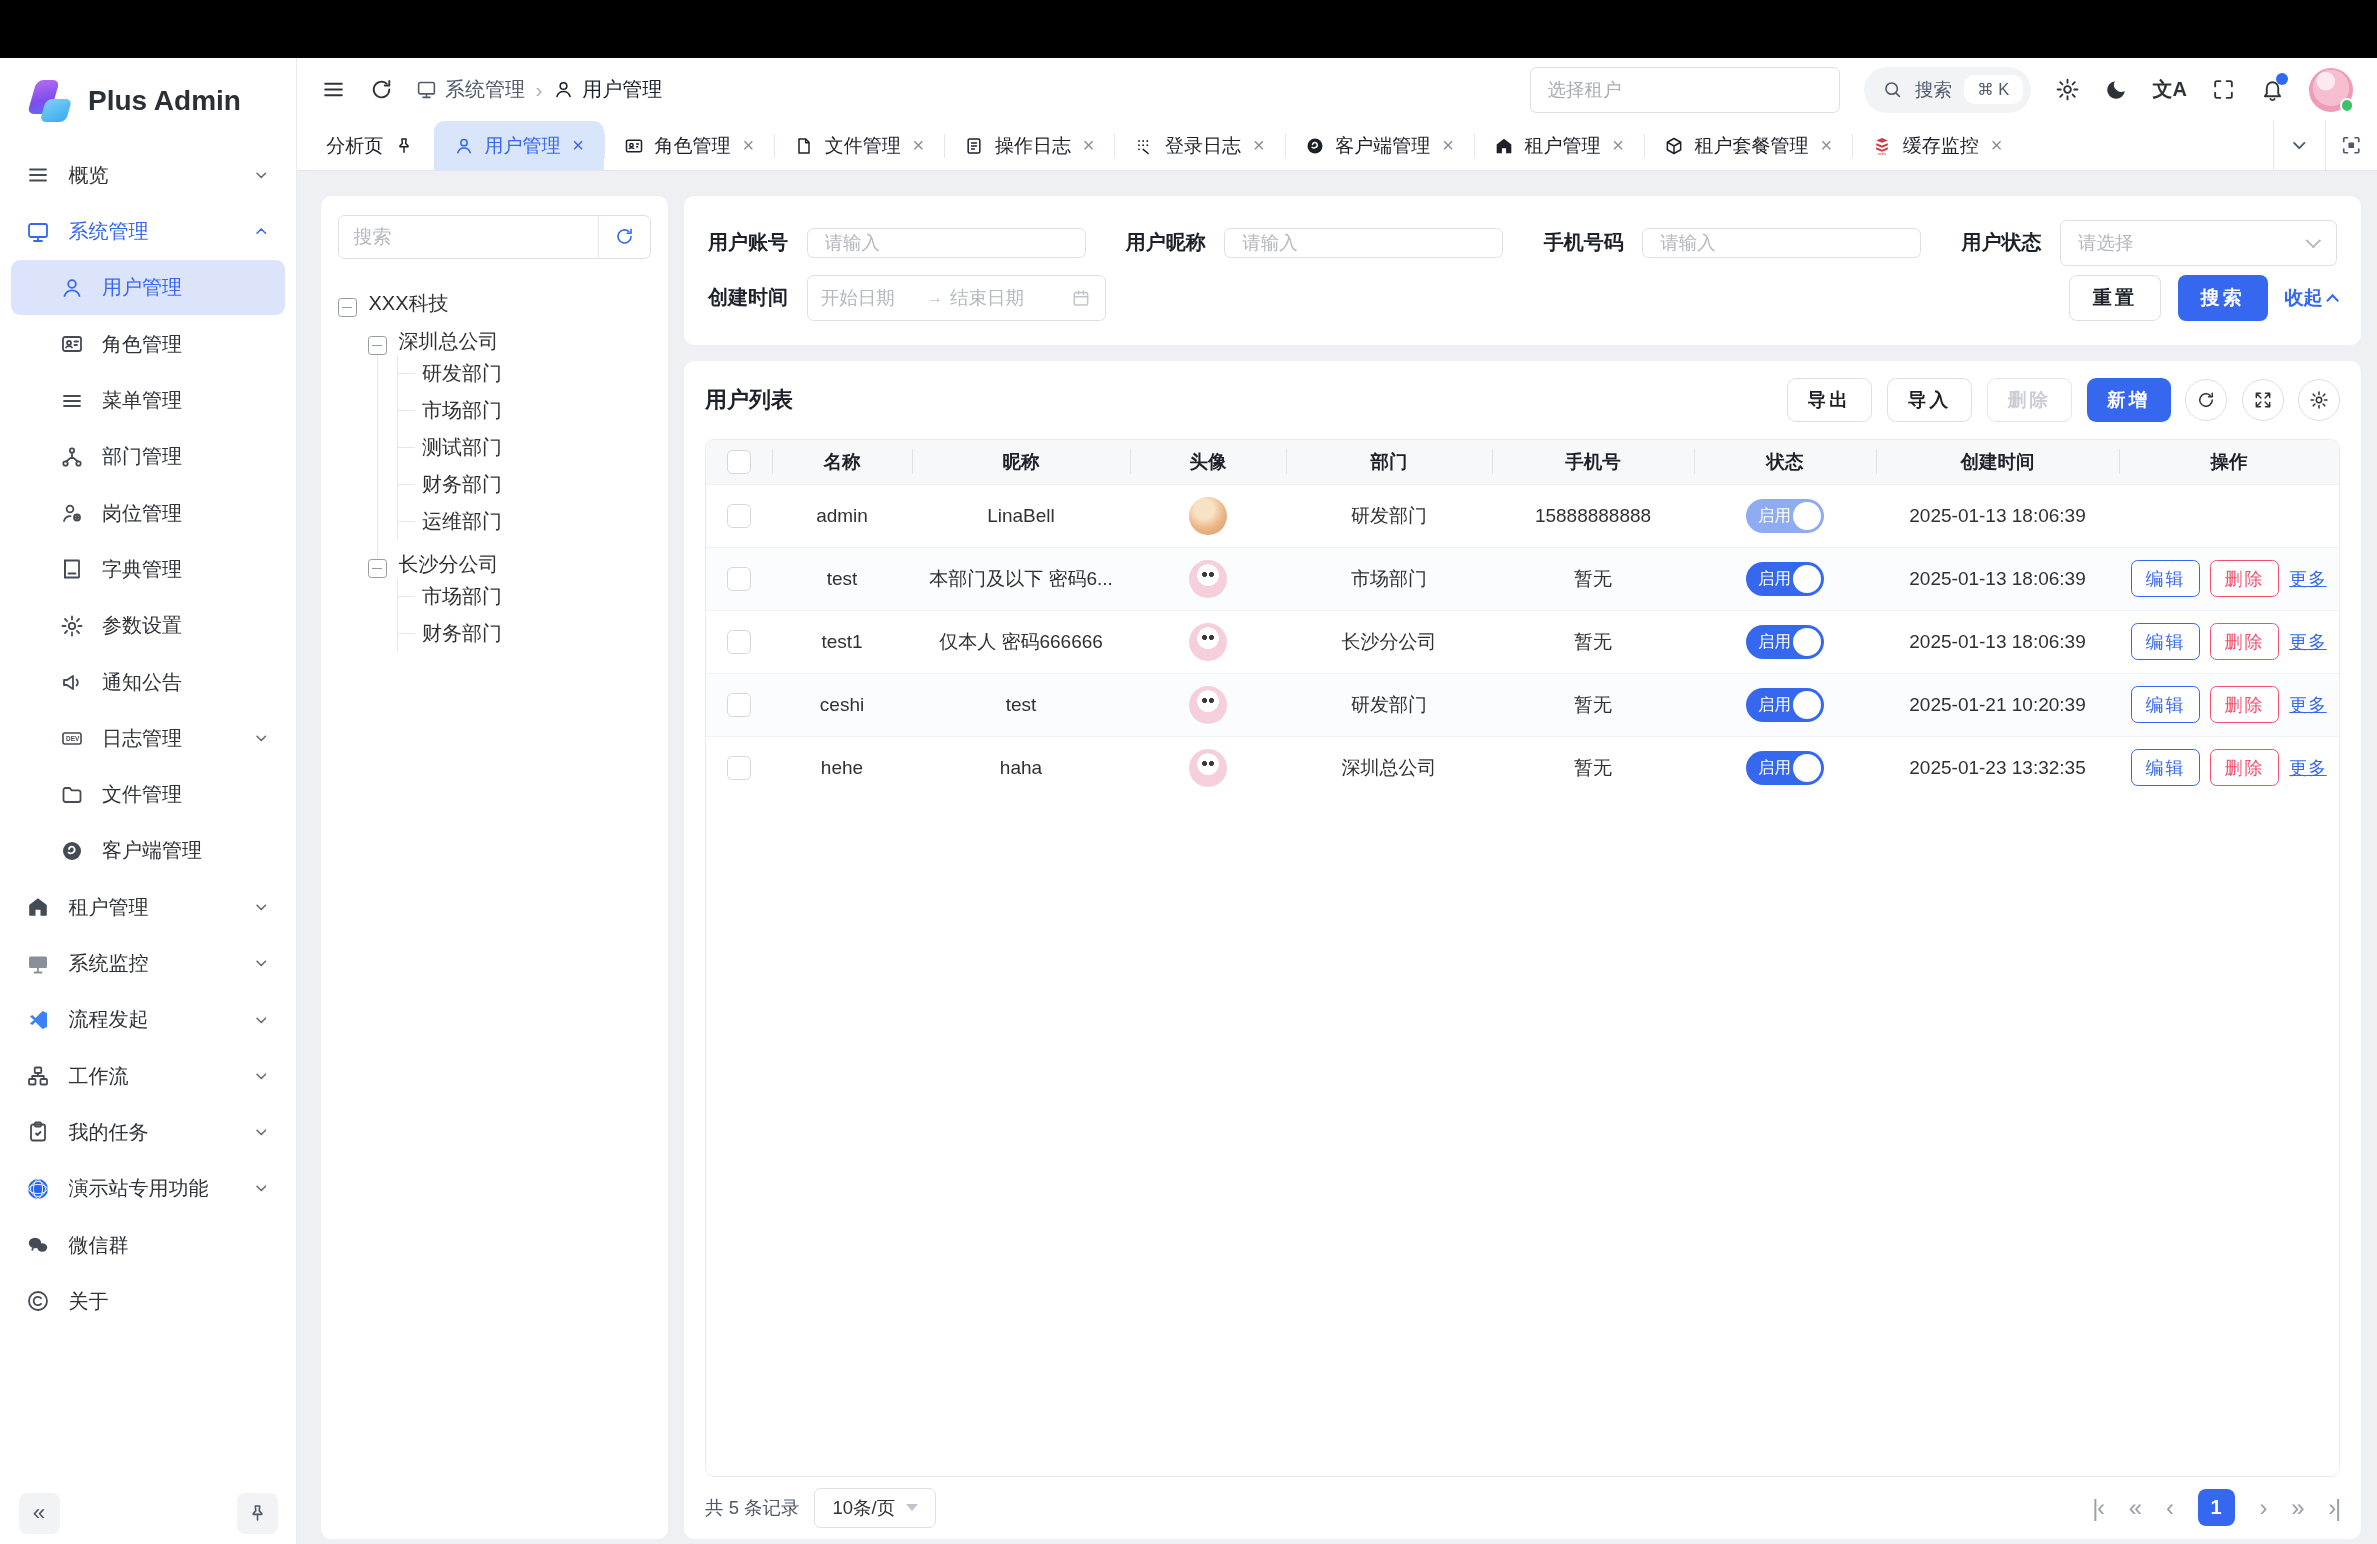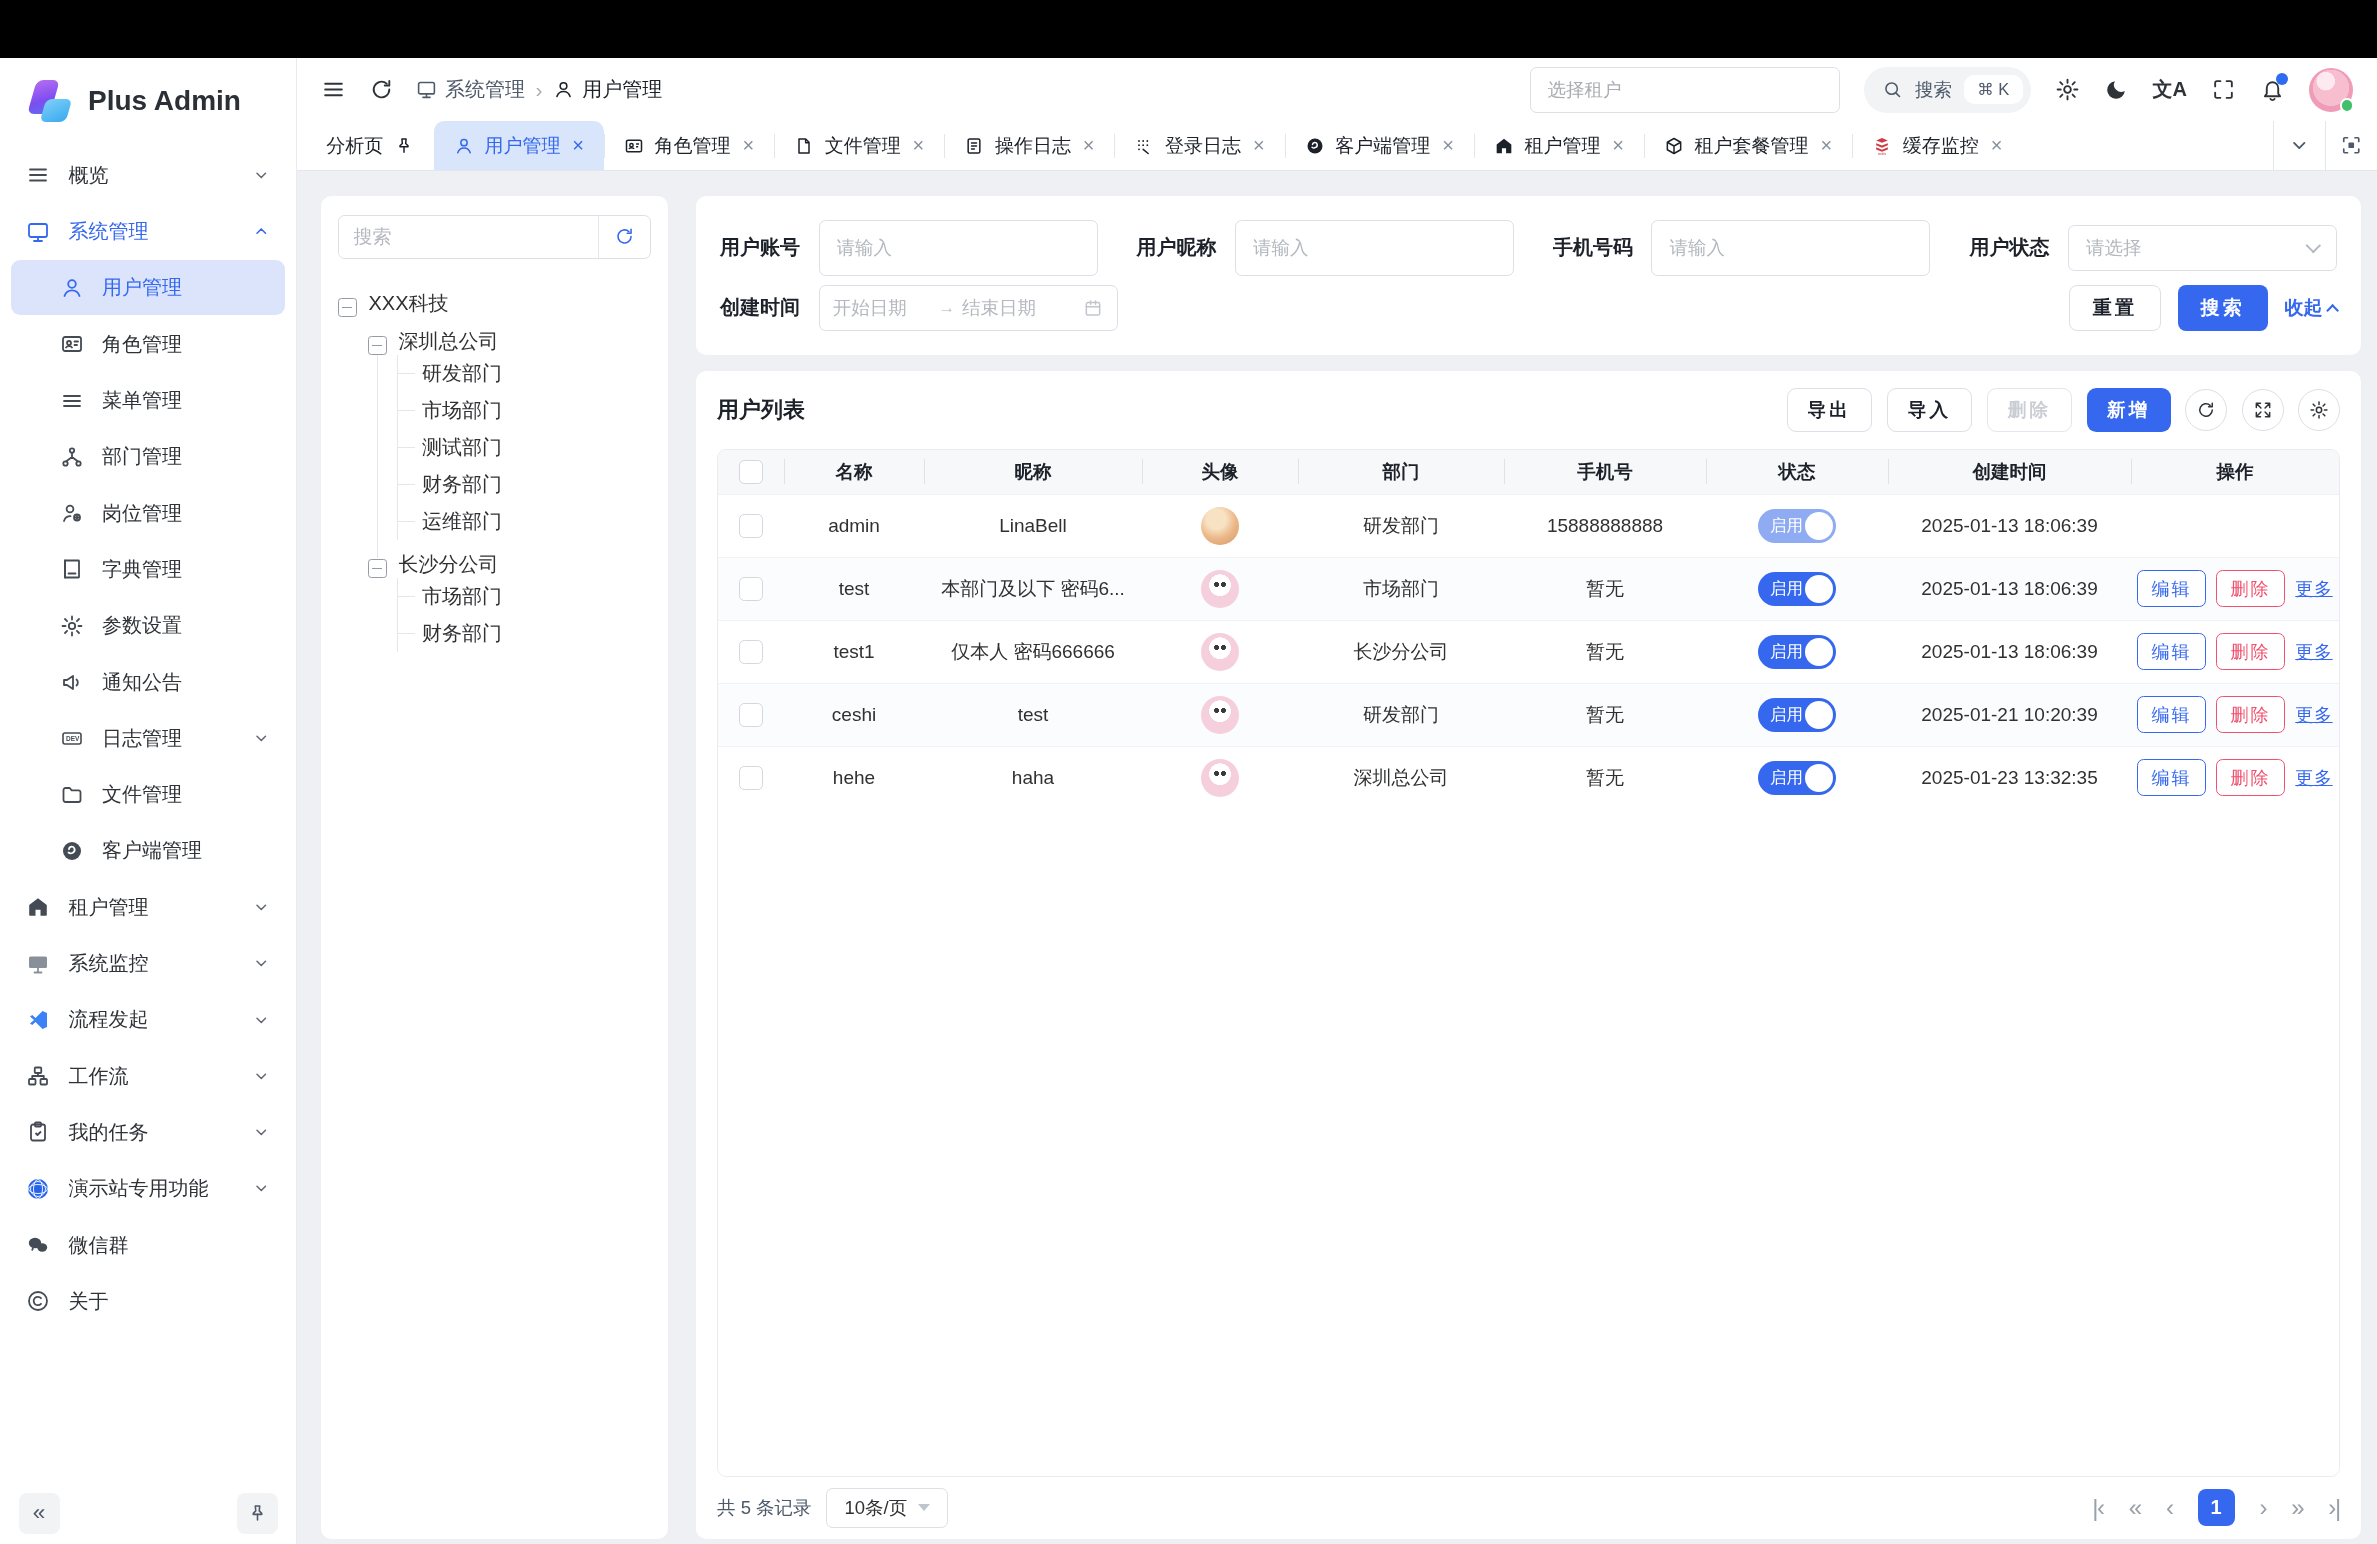--- a/index.html
+++ b/index.html
@@ -94,27 +94,27 @@
   .tnode { display:flex; align-items:flex-end; gap:12px; height:38px; cursor:pointer; }
   .texp { width:18.5px; height:18.5px; border:1.3px solid #979ca4; border-radius:3.3px; position:relative; flex:0 0 18.5px; }
   .texp::after { content:""; position:absolute; left:3.3px; right:3.3px; top:50%; height:1.3px; margin-top:-0.7px; background:#979ca4; }
   .branch-wrap { margin-left:30px; position:relative; }
   .branch-wrap::before { content:""; position:absolute; left:8.6px; top:38px; width:1.3px; height:203px; background:#e3e6ea; }
   .leaves { list-style:none; margin-left:29px; border-left:1.3px solid #e3e6ea; }
   .leaves li { height:37px; display:flex; align-items:center; padding-left:24px; position:relative; cursor:pointer; }
   .leaves li::before { content:""; position:absolute; left:0; top:50%; width:17px; height:1.3px; background:#e3e6ea; }
 
   
-  .main-col { flex:1; display:flex; flex-direction:column; gap:16px; min-width:0;margin-left:12px; }
+  .main-col { flex:1; display:flex; flex-direction:column; gap:16px; min-width:0; }
 
   
   .filter-card { background:#fff; border-radius:10.6px; padding:14.5px 24px; }
   .frow { display:flex; align-items:center; margin:9.2px 0; }
   .flabel { font-size:20px; font-weight:700; color:#1d2129; margin-right:18.5px; white-space:nowrap; }
-  .finput { width:299px; height:56px; border:0.7px solid #dcdfe6; border-radius:6.6px; padding:0 17px;
+  .finput { width:299px; height:30px; border:0.7px solid #dcdfe6; border-radius:6.6px; padding:0 17px;
             font-size:18.5px; color:#303133; outline:none; }
   .finput::placeholder { color:#b4b8bf; }
   .fgap { width:44px; }
   .fselect { width:299px; height:46px; border:0.7px solid #dcdfe6; border-radius:6.6px; display:flex; align-items:center;
              justify-content:space-between; padding:0 17px; font-size:18.5px; color:#b4b8bf; cursor:pointer; }
   .caret-down { width:10.6px; height:10.6px; border-right:2px solid #b4b8bf; border-bottom:2px solid #b4b8bf;
                 transform:rotate(45deg); margin-top:-5.3px; }
   .daterange { width:299px; height:46px; border:0.7px solid #dcdfe6; border-radius:6.6px; display:flex; align-items:center;
                padding:0 13.2px; gap:6.6px; font-size:18.5px; color:#b4b8bf; }
   .daterange input { border:0; outline:0; width:99px; font-size:18.5px; color:#303133; min-width:0; }

